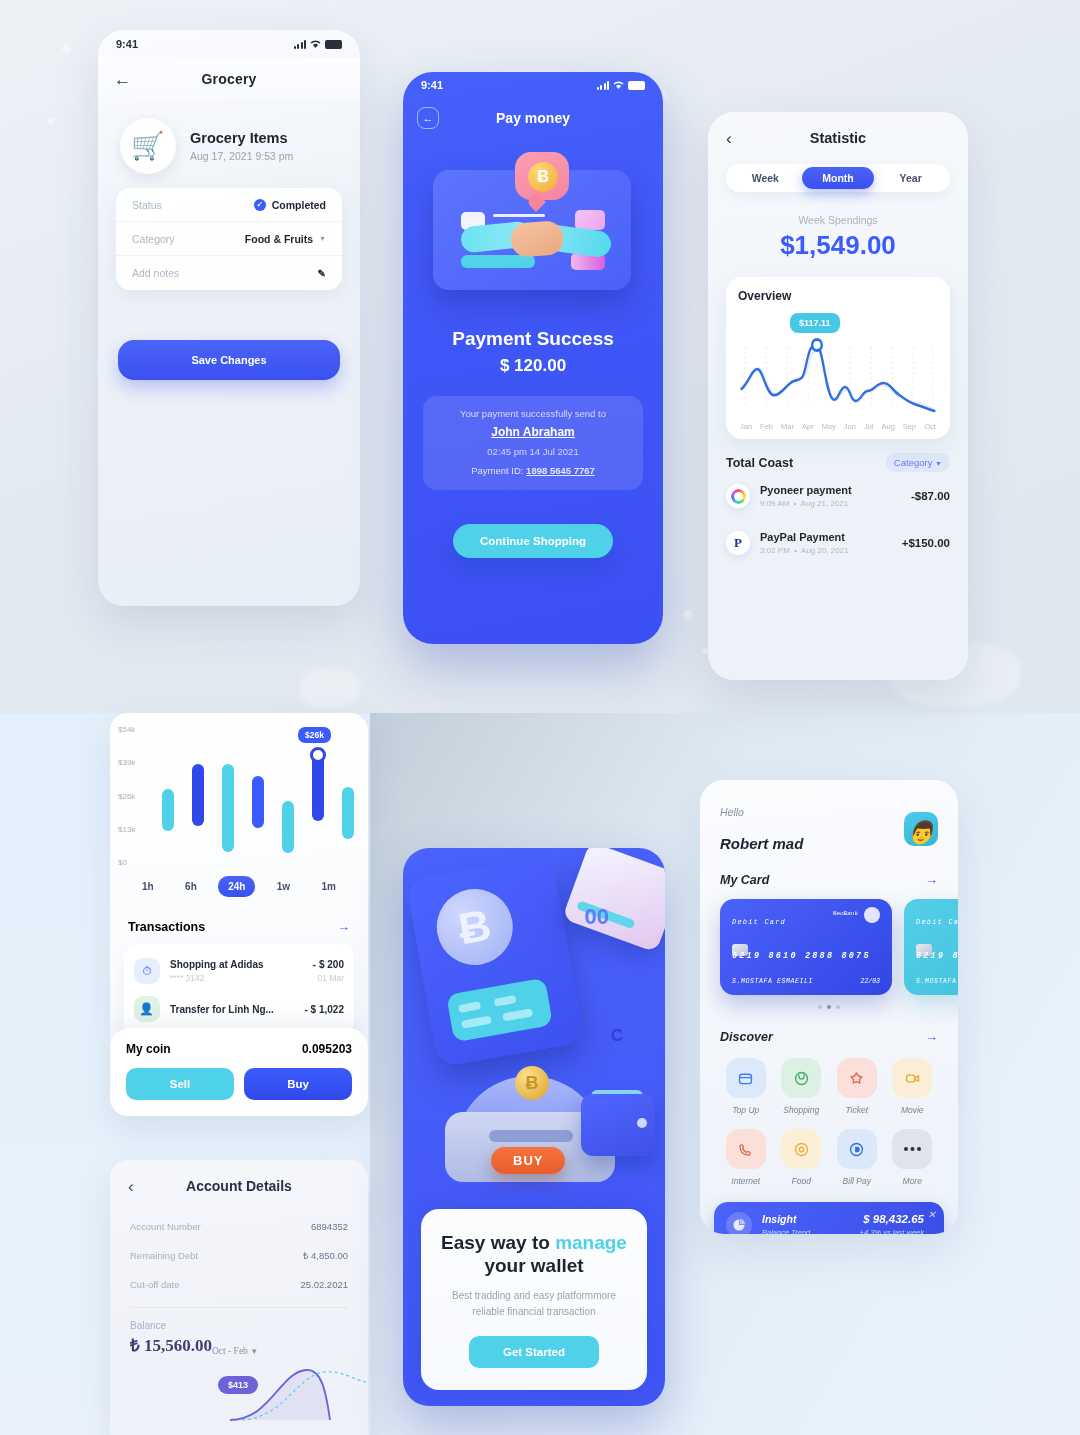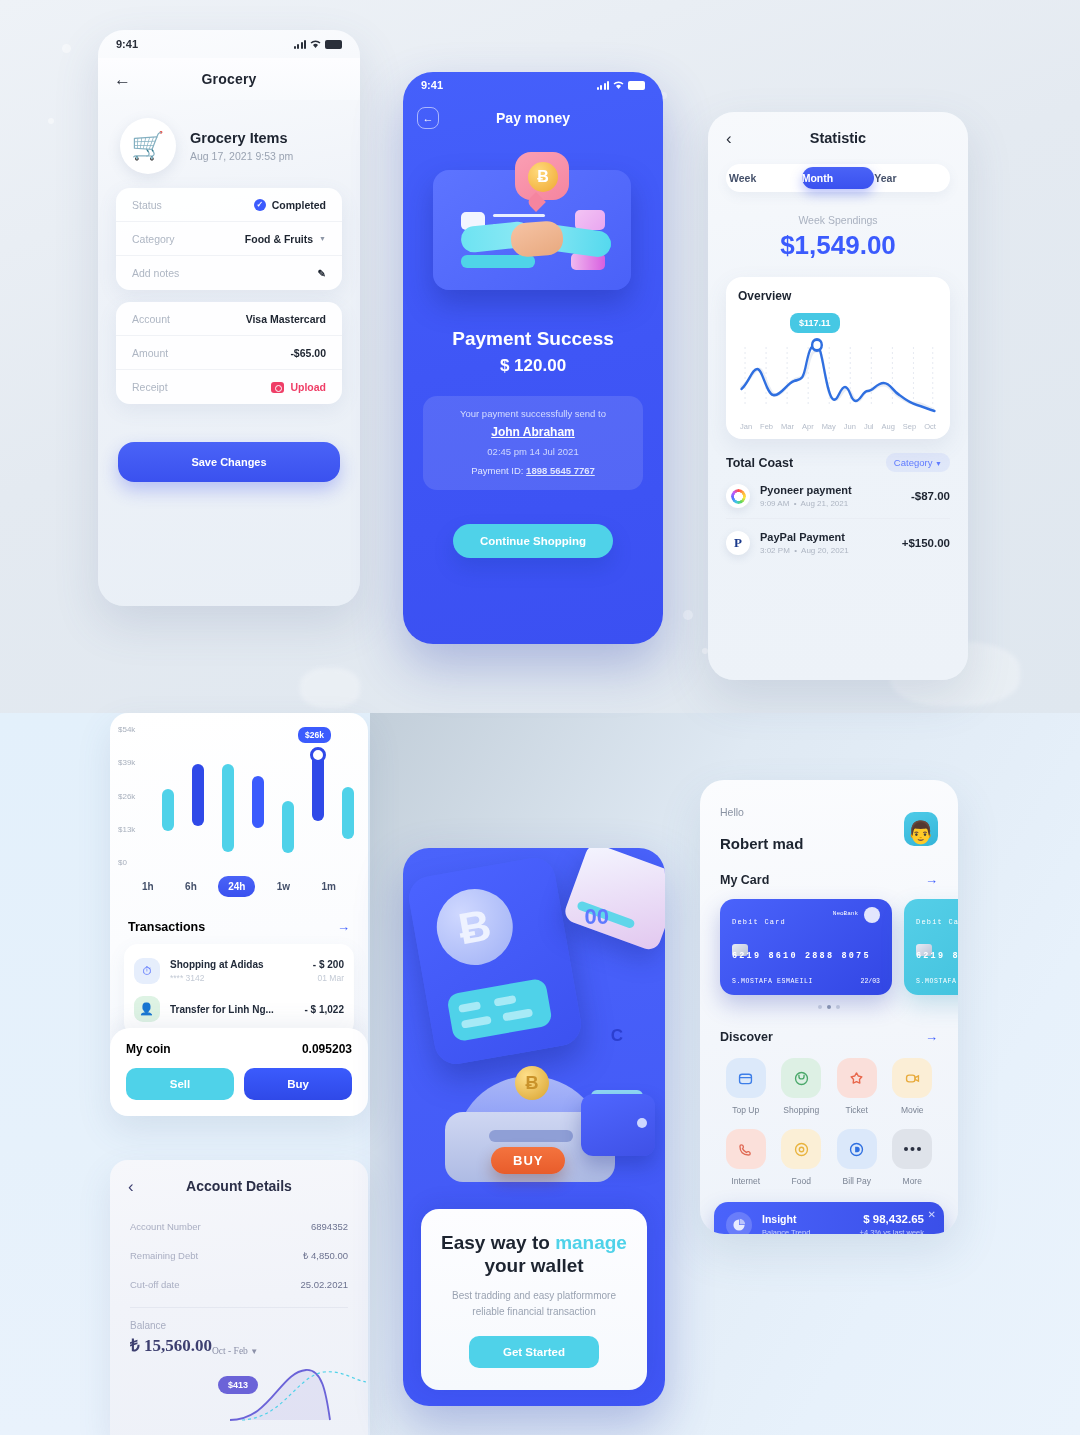--- a/index.html
+++ b/index.html
@@ -112,21 +112,21 @@
     font-family:inherit; box-shadow:0 10px 20px rgba(20,60,160,.22); cursor:pointer; }
 
   
   #p3 { left:708px; top:112px; width:260px; height:568px; border-radius:26px;
     background:linear-gradient(175deg,#f7f9fc 0%,#eef3f9 55%,#edf2f8 100%);
     box-shadow:0 18px 45px rgba(80,100,140,.15); color:#1d2430; }
   .p3-head { position:relative; height:52px; display:flex; align-items:center; padding:0 18px; }
   .p3-head .ttl{position:absolute;left:0;right:0;text-align:center;font-size:14.5px;font-weight:700;}
   .seg { margin:0 18px; height:28px; border-radius:14px; background:#fff; display:flex;
     align-items:center; padding:3px; box-shadow:0 4px 12px rgba(90,110,150,.08); }
-  .seg div { flex:1; text-align:left; font-size:10.5px; font-weight:700; color:#44506a;
+  .seg div { flex:1; text-align:center; font-size:10.5px; font-weight:700; color:#44506a;
     line-height:22px; border-radius:11px; }
   .seg div.on { background:linear-gradient(180deg,#4a63f7,#3a51ef); color:#fff;
     box-shadow:0 5px 12px rgba(58,81,239,.35); }
   .ts-lab { text-align:center; font-size:10.5px; color:#aab2c0; margin-top:22px; }
   .ts-val { text-align:center; font-size:26px; font-weight:700; color:#3b5bfd; margin-top:4px; }
   .ovcard { margin:16px 18px 0; border-radius:16px; background:#fff; padding:12px 12px 8px;
     box-shadow:0 8px 22px rgba(90,110,150,.1); }
   .ovttl { font-size:12px; font-weight:700; }
   .tip { position:absolute; background:#46c8e4; color:#fff; font-size:9px; font-weight:700;
     padding:5px 9px; border-radius:8px; }
@@ -252,21 +252,21 @@
     box-shadow:0 -4px 22px rgba(20,35,130,.12); }
   .w-h { font-size:19px; font-weight:700; color:#1d2430; line-height:1.25; }
   .w-h em { font-style:normal; color:#4fd2e9; }
   .w-p { font-size:10px; color:#9aa3b2; margin-top:10px; line-height:1.6; }
   .getbtn { margin-top:16px; width:130px; height:32px; border:none; border-radius:10px;
     background:#4fd2e9; color:#fff; font-size:11.5px; font-weight:700; font-family:inherit; cursor:pointer; }
 
   
   #p5 { left:700px; top:780px; width:258px; height:454px; border-radius:24px;
     background:linear-gradient(175deg,#fbfcfe 0%,#f3f6fb 55%,#eef3fa 100%);
-    box-shadow:0 18px 44px rgba(80,110,150,.14); overflow:hidden; color:#1d2430; }
+    box-shadow:0 18px 44px rgba(80,110,150,.14); overflow:hidden; color:#1d2430;font-style:italic; }
   .hi-row { display:flex; justify-content:space-between; align-items:center; padding:26px 20px 0; }
   .hi-h { font-size:10.5px; color:#8a93a3; }
   .hi-n { font-size:15px; font-weight:700; margin-top:17px; }
   .avatar { width:34px;height:34px;border-radius:10px;
     background:linear-gradient(160deg,#4ecbe8,#34b4d8); display:flex;align-items:flex-end;
     justify-content:center; font-size:22px; overflow:hidden; }
   .sec-hd { display:flex; justify-content:space-between; align-items:center; padding:20px 20px 0; }
   .sec-t { font-size:12.5px; font-weight:700; }
   .cards-row { display:flex; gap:12px; padding:12px 0 0 20px; }
   .ccard { width:172px; height:96px; border-radius:14px; padding:11px 12px; position:relative;
@@ -361,37 +361,20 @@
       <span class="v">
         <span>Food &amp; Fruits</span>
         <span style="font-size:7px;color:#8d96a6">▼</span>
       </span>
     </div>
     <div class="kv">
       <span class="k">Add notes</span>
       <span class="v" style="font-size:10px">✎</span>
     </div>
   </div>
-  <div class="card-w">
-    <div class="kv">
-      <span class="k">Account</span>
-      <span class="v">Visa Mastercard</span>
-    </div>
-    <div class="kv">
-      <span class="k">Amount</span>
-      <span class="v">-$65.00</span>
-    </div>
-    <div class="kv">
-      <span class="k">Receipt</span>
-      <span class="v">
-        <span class="cam"></span>
-        <span class="pink">Upload</span>
-      </span>
-    </div>
-  </div>
   <button class="savebtn">Save Changes</button>
 </div>
 
 <div class="phone" id="p2">
   <div class="statusbar">
     <span>9:41</span>
     <span class="sb-icons">
       <span class="bars">
           <i></i>
           <i></i>

